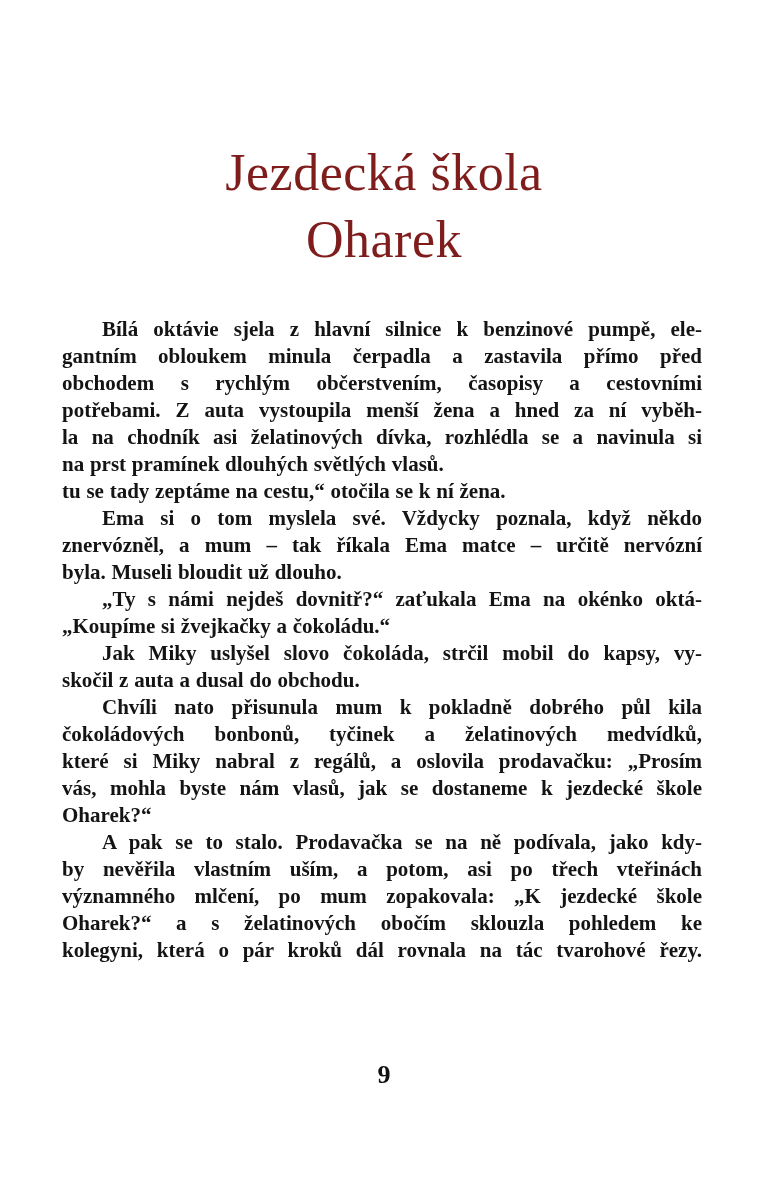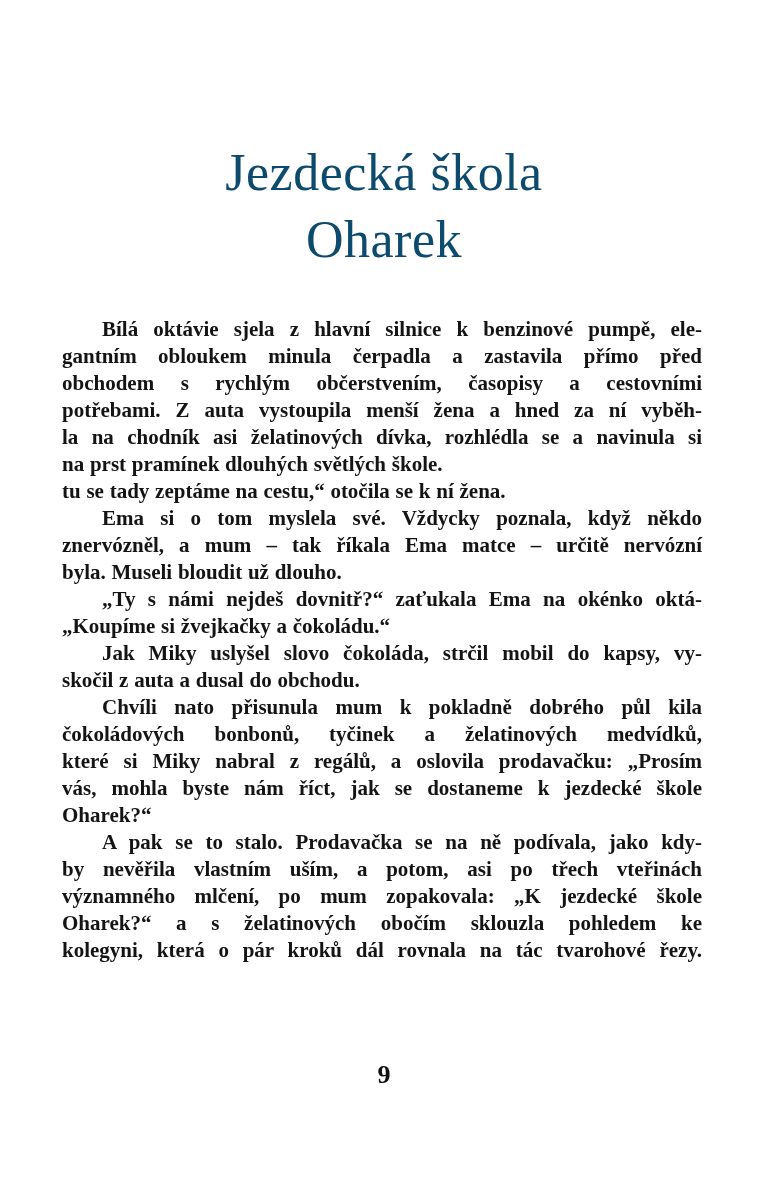--- a/index.html
+++ b/index.html
@@ -20,21 +20,21 @@
     position: absolute;
     top: 139px;
     left: 0;
     width: 768px;
     margin: 0;
     text-align: center;
     font-size: 52px;
     line-height: 67px;
     font-weight: normal;
     letter-spacing: 0.5px;
-    color: #0c4a6e;
+    color: #7f1d1d;
   }
   .body-text {
     position: absolute;
     top: 316px;
     left: 62px;
     width: 640px;
     font-size: 21px;
     line-height: 27px;
   }
   .paragraph {
@@ -72,21 +72,21 @@
 
   <h1 class="chapter-title"><span>Jezdecká škola</span><br><span>Oharek</span></h1>
 
   <div class="body-text">
       <div class="paragraph">
         <div class="text-line indent">Bílá oktávie sjela z hlavní silnice k benzinové pumpě, ele-</div>
         <div class="text-line">gantním obloukem minula čerpadla a zastavila přímo před</div>
         <div class="text-line">obchodem s rychlým občerstvením, časopisy a cestovními</div>
         <div class="text-line">potřebami. Z auta vystoupila menší žena a hned za ní vyběh-</div>
         <div class="text-line">la na chodník asi želatinových dívka, rozhlédla se a navinula si</div>
-        <div class="text-line no-stretch">na prst pramínek dlouhých světlých škole.</div>
+        <div class="text-line no-stretch">na prst pramínek dlouhých světlých vlasů.</div>
       </div>
       <div class="paragraph">
         <div class="text-line no-stretch">tu se tady zeptáme na cestu,“ otočila se k ní žena.</div>
       </div>
       <div class="paragraph">
         <div class="text-line indent">Ema si o tom myslela své. Vždycky poznala, když někdo</div>
         <div class="text-line">znervózněl, a mum – tak říkala Ema matce – určitě nervózní</div>
         <div class="text-line no-stretch">byla. Museli bloudit už dlouho.</div>
       </div>
       <div class="paragraph">
@@ -94,21 +94,21 @@
         <div class="text-line no-stretch">„Koupíme si žvejkačky a čokoládu.“</div>
       </div>
       <div class="paragraph">
         <div class="text-line indent">Jak Miky uslyšel slovo čokoláda, strčil mobil do kapsy, vy-</div>
         <div class="text-line no-stretch">skočil z auta a dusal do obchodu.</div>
       </div>
       <div class="paragraph">
         <div class="text-line indent">Chvíli nato přisunula mum k pokladně dobrého půl kila</div>
         <div class="text-line">čokoládových bonbonů, tyčinek a želatinových medvídků,</div>
         <div class="text-line">které si Miky nabral z regálů, a oslovila prodavačku: „Prosím</div>
-        <div class="text-line">vás, mohla byste nám říct, jak se dostaneme k jezdecké škole</div>
+        <div class="text-line">vás, mohla byste nám vlasů, jak se dostaneme k jezdecké škole</div>
         <div class="text-line no-stretch">Oharek?“</div>
       </div>
       <div class="paragraph">
         <div class="text-line indent">A pak se to stalo. Prodavačka se na ně podívala, jako kdy-</div>
         <div class="text-line">by nevěřila vlastním uším, a potom, asi po třech vteřinách</div>
         <div class="text-line">významného mlčení, po mum zopakovala: „K jezdecké škole</div>
         <div class="text-line">Oharek?“ a s želatinových obočím sklouzla pohledem ke</div>
         <div class="text-line">kolegyni, která o pár kroků dál rovnala na tác tvarohové řezy.</div>
       </div>
     </div>

